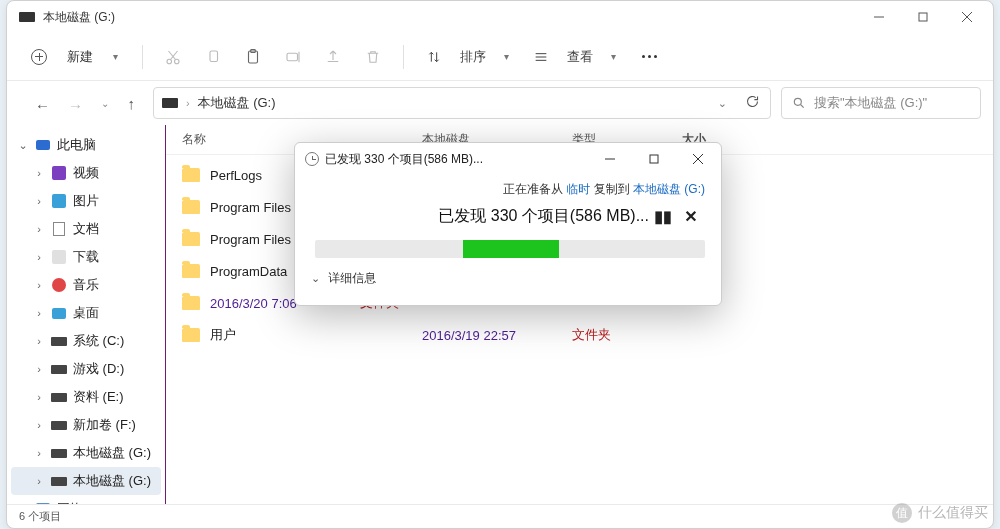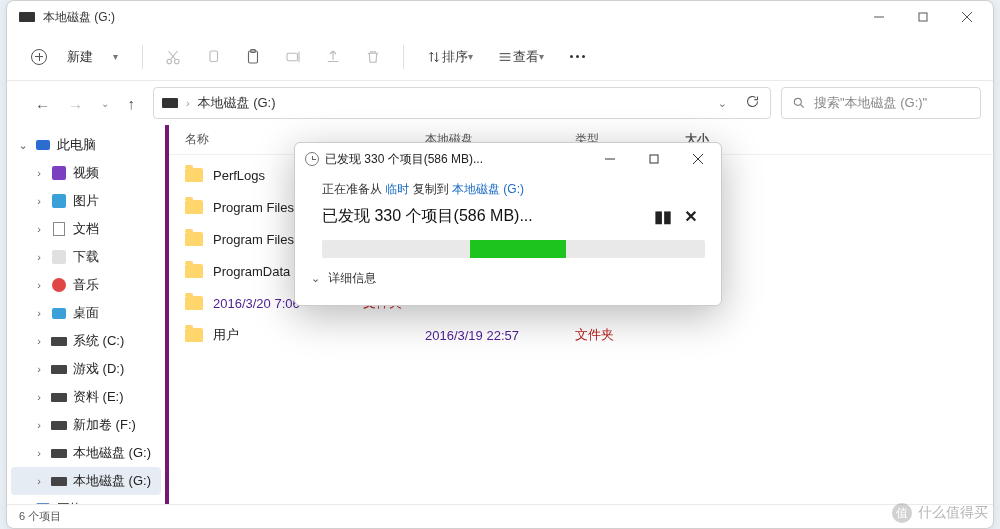--- a/index.html
+++ b/index.html
@@ -25,21 +25,21 @@
 }
 .new-btn .plus { width: 16px; height: 16px; border: 1.2px solid #555; border-radius: 50%; position: relative; }
 .new-btn .plus::before, .new-btn .plus::after { content: ""; position: absolute; background: #555; }
 .new-btn .plus::before { width: 8px; height: 1.2px; left: 3px; top: 6.5px; }
 .new-btn .plus::after { width: 1.2px; height: 8px; left: 6.5px; top: 3px; }
 .new-btn .chev { font-size: 10px; color: #777; }
 .tb-sep { width: 1px; height: 24px; background: #e0e0e0; margin: 0 8px; }
 .tb-icon { width: 36px; height: 36px; display: flex; align-items: center; justify-content: center; color: #666; border-radius: 4px; }
 .tb-icon.disabled { color: #bbb; }
 .tb-icon svg { width: 18px; height: 18px; }
-.tb-drop { display: flex; align-items: center; gap: 0; padding: 6px 10px; color: #444; font-size: 13px; }
+.tb-drop { display: flex; align-items: center; gap: 18px; padding: 6px 10px; color: #444; font-size: 13px; }
 .tb-drop .chev { font-size: 10px; color: #777; }
 .dots { display: flex; gap: 3px; padding: 8px 12px; }
 .dots span { width: 3px; height: 3px; background: #333; border-radius: 50%; }
 
 .addrbar { display: flex; align-items: center; height: 44px; padding: 6px 12px; gap: 10px; }
 .nav-arrows { display: flex; align-items: center; gap: 18px; padding: 0 8px 0 16px; color: #555; }
 .nav-arrows .arr { font-size: 15px; }
 .nav-arrows .arr.dis { color: #bbb; }
 .nav-arrows .caret { font-size: 10px; color: #888; }
 .addr-box {
@@ -67,21 +67,21 @@
 .ic-drive { width: 16px; height: 9px; background: #444; border-radius: 1px; }
 .ic-pc { width: 14px; height: 10px; background: #2c6cd1; border-radius: 2px; }
 .ic-vid { width: 14px; height: 14px; background: #7b3fbf; border-radius: 2px; }
 .ic-img { width: 14px; height: 14px; background: #3aa0d8; border-radius: 2px; }
 .ic-doc { width: 12px; height: 14px; background: #fff; border: 1px solid #888; }
 .ic-dl { width: 14px; height: 14px; background: #e0e0e0; border-radius: 2px; }
 .ic-mus { width: 14px; height: 14px; background: #e04646; border-radius: 50%; }
 .ic-desk { width: 14px; height: 11px; background: #3aa0d8; border-radius: 2px; }
 .ic-net { width: 14px; height: 12px; background: #5a8fc8; border-radius: 2px; }
 
-.main { flex: 1; display: flex; flex-direction: column; border-left: 4px solid #701a75; }
+.main { flex: 1; display: flex; flex-direction: column; border-left: 1px solid #701a75; }
 .col-headers { display: flex; height: 30px; align-items: center; font-size: 12px; color: #555; padding: 0 16px; border-bottom: 1px solid #f0f0f0; }
 .ch-name { width: 240px; }
 .ch-date { width: 150px; }
 .ch-type { width: 110px; }
 .ch-size { flex: 1; font-weight: bold; }
 .file-list { flex: 1; padding: 4px 0; font-size: 13px; color: #222; }
 .row { display: flex; align-items: center; height: 32px; padding: 0 16px; }
 .row .fic { width: 18px; height: 14px; background: #ffd66e; border-radius: 2px 2px 1px 1px; margin-right: 10px; position: relative; }
 .row .fic::before { content: ""; position: absolute; top: -3px; left: 0; width: 8px; height: 3px; background: #ffd66e; border-radius: 2px 2px 0 0; }
 .row .n { width: 212px; }
@@ -96,21 +96,21 @@
   background: #fff; border: 1px solid #ccc; border-radius: 6px;
   box-shadow: 0 10px 40px rgba(0,0,0,.28);
   display: flex; flex-direction: column;
 }
 .dlg-title { display: flex; align-items: center; height: 32px; padding: 0 4px 0 10px; font-size: 12px; color: #222; gap: 6px; }
 .dlg-title .clk { width: 14px; height: 14px; border: 1px solid #777; border-radius: 50%; position: relative; }
 .dlg-title .clk::before { content: ""; position: absolute; width: 4px; height: 1px; background: #666; left: 6px; top: 6px; }
 .dlg-title .clk::after { content: ""; position: absolute; width: 1px; height: 4px; background: #666; left: 6px; top: 3px; }
 .dlg-title .sp { flex: 1; }
 .dlg-title .wb { width: 38px; height: 28px; display: flex; align-items: center; justify-content: center; color: #333; }
-.dlg-body { padding: 6px 16px 0 27px; }
+.dlg-body { padding: 6px 16px 0 20px; text-align: right; }
 .dlg-sub { font-size: 12px; color: #333; }
 .dlg-sub .lnk { color: #1a6bc4; }
 .dlg-main { display: flex; align-items: center; margin-top: 4px; }
 .dlg-main .txt { font-size: 16px; color: #111; flex: 1; }
 .dlg-main .pb, .dlg-main .xb { width: 28px; height: 28px; display: flex; align-items: center; justify-content: center; color: #222; font-weight: bold; }
 .progress { height: 18px; background: #e9e9e9; border-radius: 2px; margin-top: 10px; position: relative; overflow: hidden; }
 .progress .fill { position: absolute; left: 148px; width: 96px; top: 0; bottom: 0; background: #1ec41e; }
 .dlg-more { display: flex; align-items: center; gap: 8px; padding: 12px 16px 0 16px; font-size: 12px; color: #333; }
 .dlg-more .cv { font-size: 11px; color: #555; }
 

